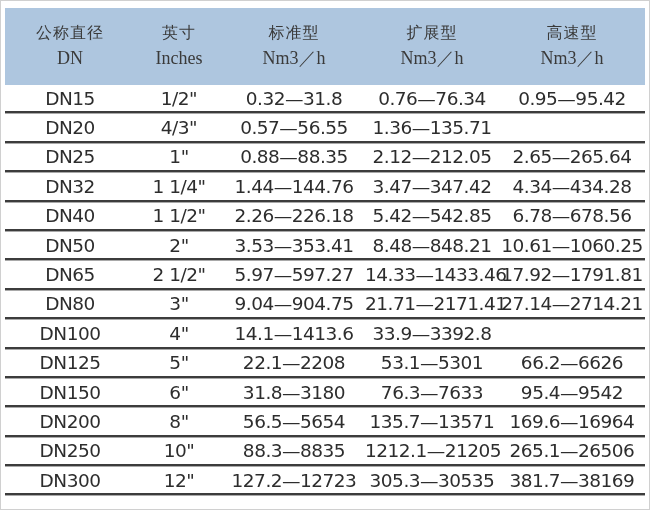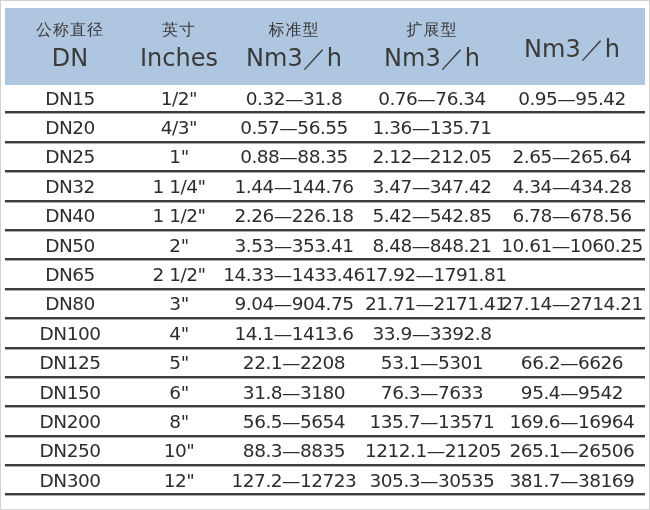--- a/index.html
+++ b/index.html
@@ -24,23 +24,24 @@
     height: 77px;
     align-items: center;
   }
   .hcell { text-align: center; line-height: 1.15; }
   .hcell .h1 {
     font-size: 16px;
     color: var(--header-text, #3a3a3a);
     letter-spacing: 1px;
   }
   .hcell .h2 {
-    font-size: 24px;
+    font-size: 18px;
     color: var(--header-text, #3a3a3a);
     margin-top: 6px;
+    font-family: Liberation Serif, serif;
   }
   .row {
     height: 26.4px;
     align-items: center;
     border-bottom: 2px solid var(--rule-dark, #3c3c3c);
     box-shadow: 0 1px 0 var(--rule-light, #a9a9a9);
     margin-bottom: 1px;
   }
   .cell {
     text-align: center;
@@ -65,20 +66,21 @@
     </div>
     <div class="hcell">
       <div class="h1">标准型</div>
       <div class="h2">Nm3／h</div>
     </div>
     <div class="hcell">
       <div class="h1">扩展型</div>
       <div class="h2">Nm3／h</div>
     </div>
     <div class="hcell">
+      <div class="h1">高速型</div>
       <div class="h2">Nm3／h</div>
     </div>
   </div>
 
   <div id="rows">
     <div class="grid row">
       <div class="cell">DN15</div>
       <div class="cell">1/2"</div>
       <div class="cell">0.32—31.8</div>
       <div class="cell">0.76—76.34</div>
@@ -120,20 +122,21 @@
       <div class="cell">DN50</div>
       <div class="cell">2"</div>
       <div class="cell">3.53—353.41</div>
       <div class="cell">8.48—848.21</div>
       <div class="cell">10.61—1060.25</div>
     </div>
 
     <div class="grid row">
       <div class="cell">DN65</div>
       <div class="cell">2 1/2"</div>
+      <div class="cell">5.97—597.27</div>
       <div class="cell">14.33—1433.46</div>
       <div class="cell">17.92—1791.81</div>
     </div>
 
     <div class="grid row">
       <div class="cell">DN80</div>
       <div class="cell">3"</div>
       <div class="cell">9.04—904.75</div>
       <div class="cell">21.71—2171.41</div>
       <div class="cell">27.14—2714.21</div>

